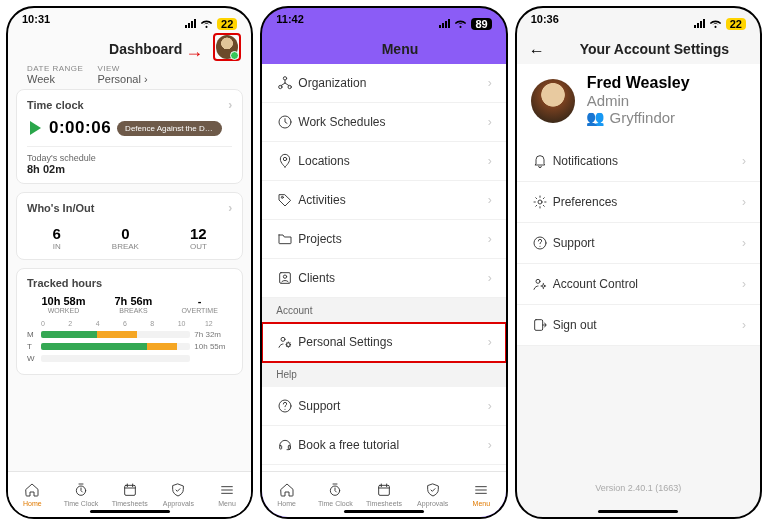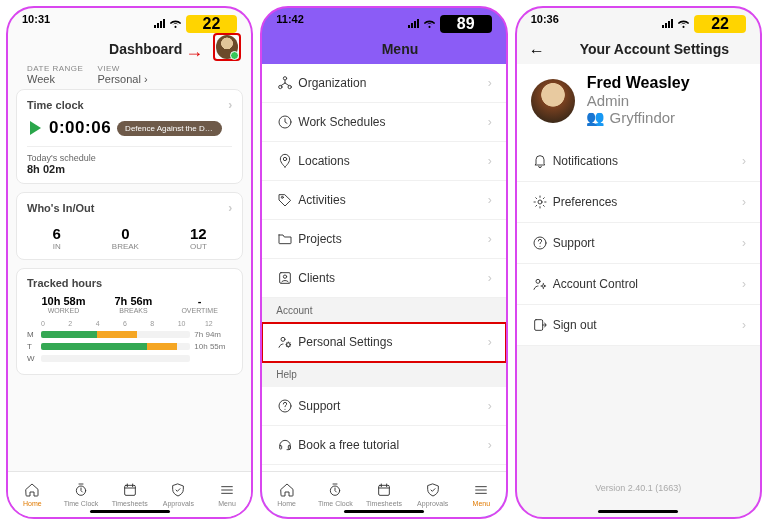--- a/index.html
+++ b/index.html
@@ -1,30 +1,30 @@
 <!DOCTYPE html>
 <html><head>
 <meta charset="utf-8">
 <style>
   * { box-sizing: border-box; margin: 0; padding: 0; font-family: -apple-system, "Helvetica Neue", Arial, sans-serif; }
   body { background: #fff; width: 768px; height: 525px; display: flex; gap: 7px; padding: 6px; }
   .phone {
     flex: 1 1 0;
-    border: 2px solid #d946ef;
+    border: 2px solid #000000;
     border-radius: 28px;
     position: relative;
     overflow: hidden;
     background: #fafafa;
     display: flex;
     flex-direction: column;
   }
   
   .status-bar { height: 26px; display:flex; justify-content:space-between; padding: 5px 14px 0 14px; font-size:11px; font-weight:600;}
   .status-right { display:flex; align-items:center; gap:4px; }
-  .bat { display:inline-block; padding:0 17px; border-radius:4px; font-size:16px; font-weight:700;text-align:right; }
+  .bat { display:inline-block; padding:0 4px; border-radius:4px; font-size:11px; font-weight:700;text-align:right; }
   .bat.y { background:#ffd400; color:#000;}
   .bat.k { background:#000; color:#fff;}
   .signal { display:inline-flex; align-items:flex-end; gap:1px; height:9px;}
   .signal span{background:#000;width:2px;}
   .signal span:nth-child(1){height:3px}.signal span:nth-child(2){height:5px}.signal span:nth-child(3){height:7px}.signal span:nth-child(4){height:9px}
   
   .hdr { display:flex; align-items:center; justify-content:center; height:30px; position:relative; }
   .hdr h1{ font-size:14px; font-weight:700; color:#222;padding-left:32px;}
   .hdr .back{ position:absolute; left:12px; font-size:16px; }
   .avatar-btn{ position:absolute; right:10px; top:-1px; width:28px;height:28px; display:flex; align-items:center; justify-content:center;}
@@ -191,21 +191,21 @@
           <span>10</span>
           <span>12</span>
         </div>
       <div id="chart-rows">
           <div class="chart-row">
             <span class="lab">M</span>
             <div class="bar-track">
               <div class="seg-g" style="width: 37.5%;"></div>
               <div class="seg-o" style="width: 26.6667%;"></div>
             </div>
-            <span class="tot">7h 94m</span>
+            <span class="tot">7h 32m</span>
           </div>
           <div class="chart-row">
             <span class="lab">T</span>
             <div class="bar-track">
               <div class="seg-g" style="width: 70.8333%;"></div>
               <div class="seg-o" style="width: 20%;"></div>
             </div>
             <span class="tot">10h 55m</span>
           </div>
           <div class="chart-row">

